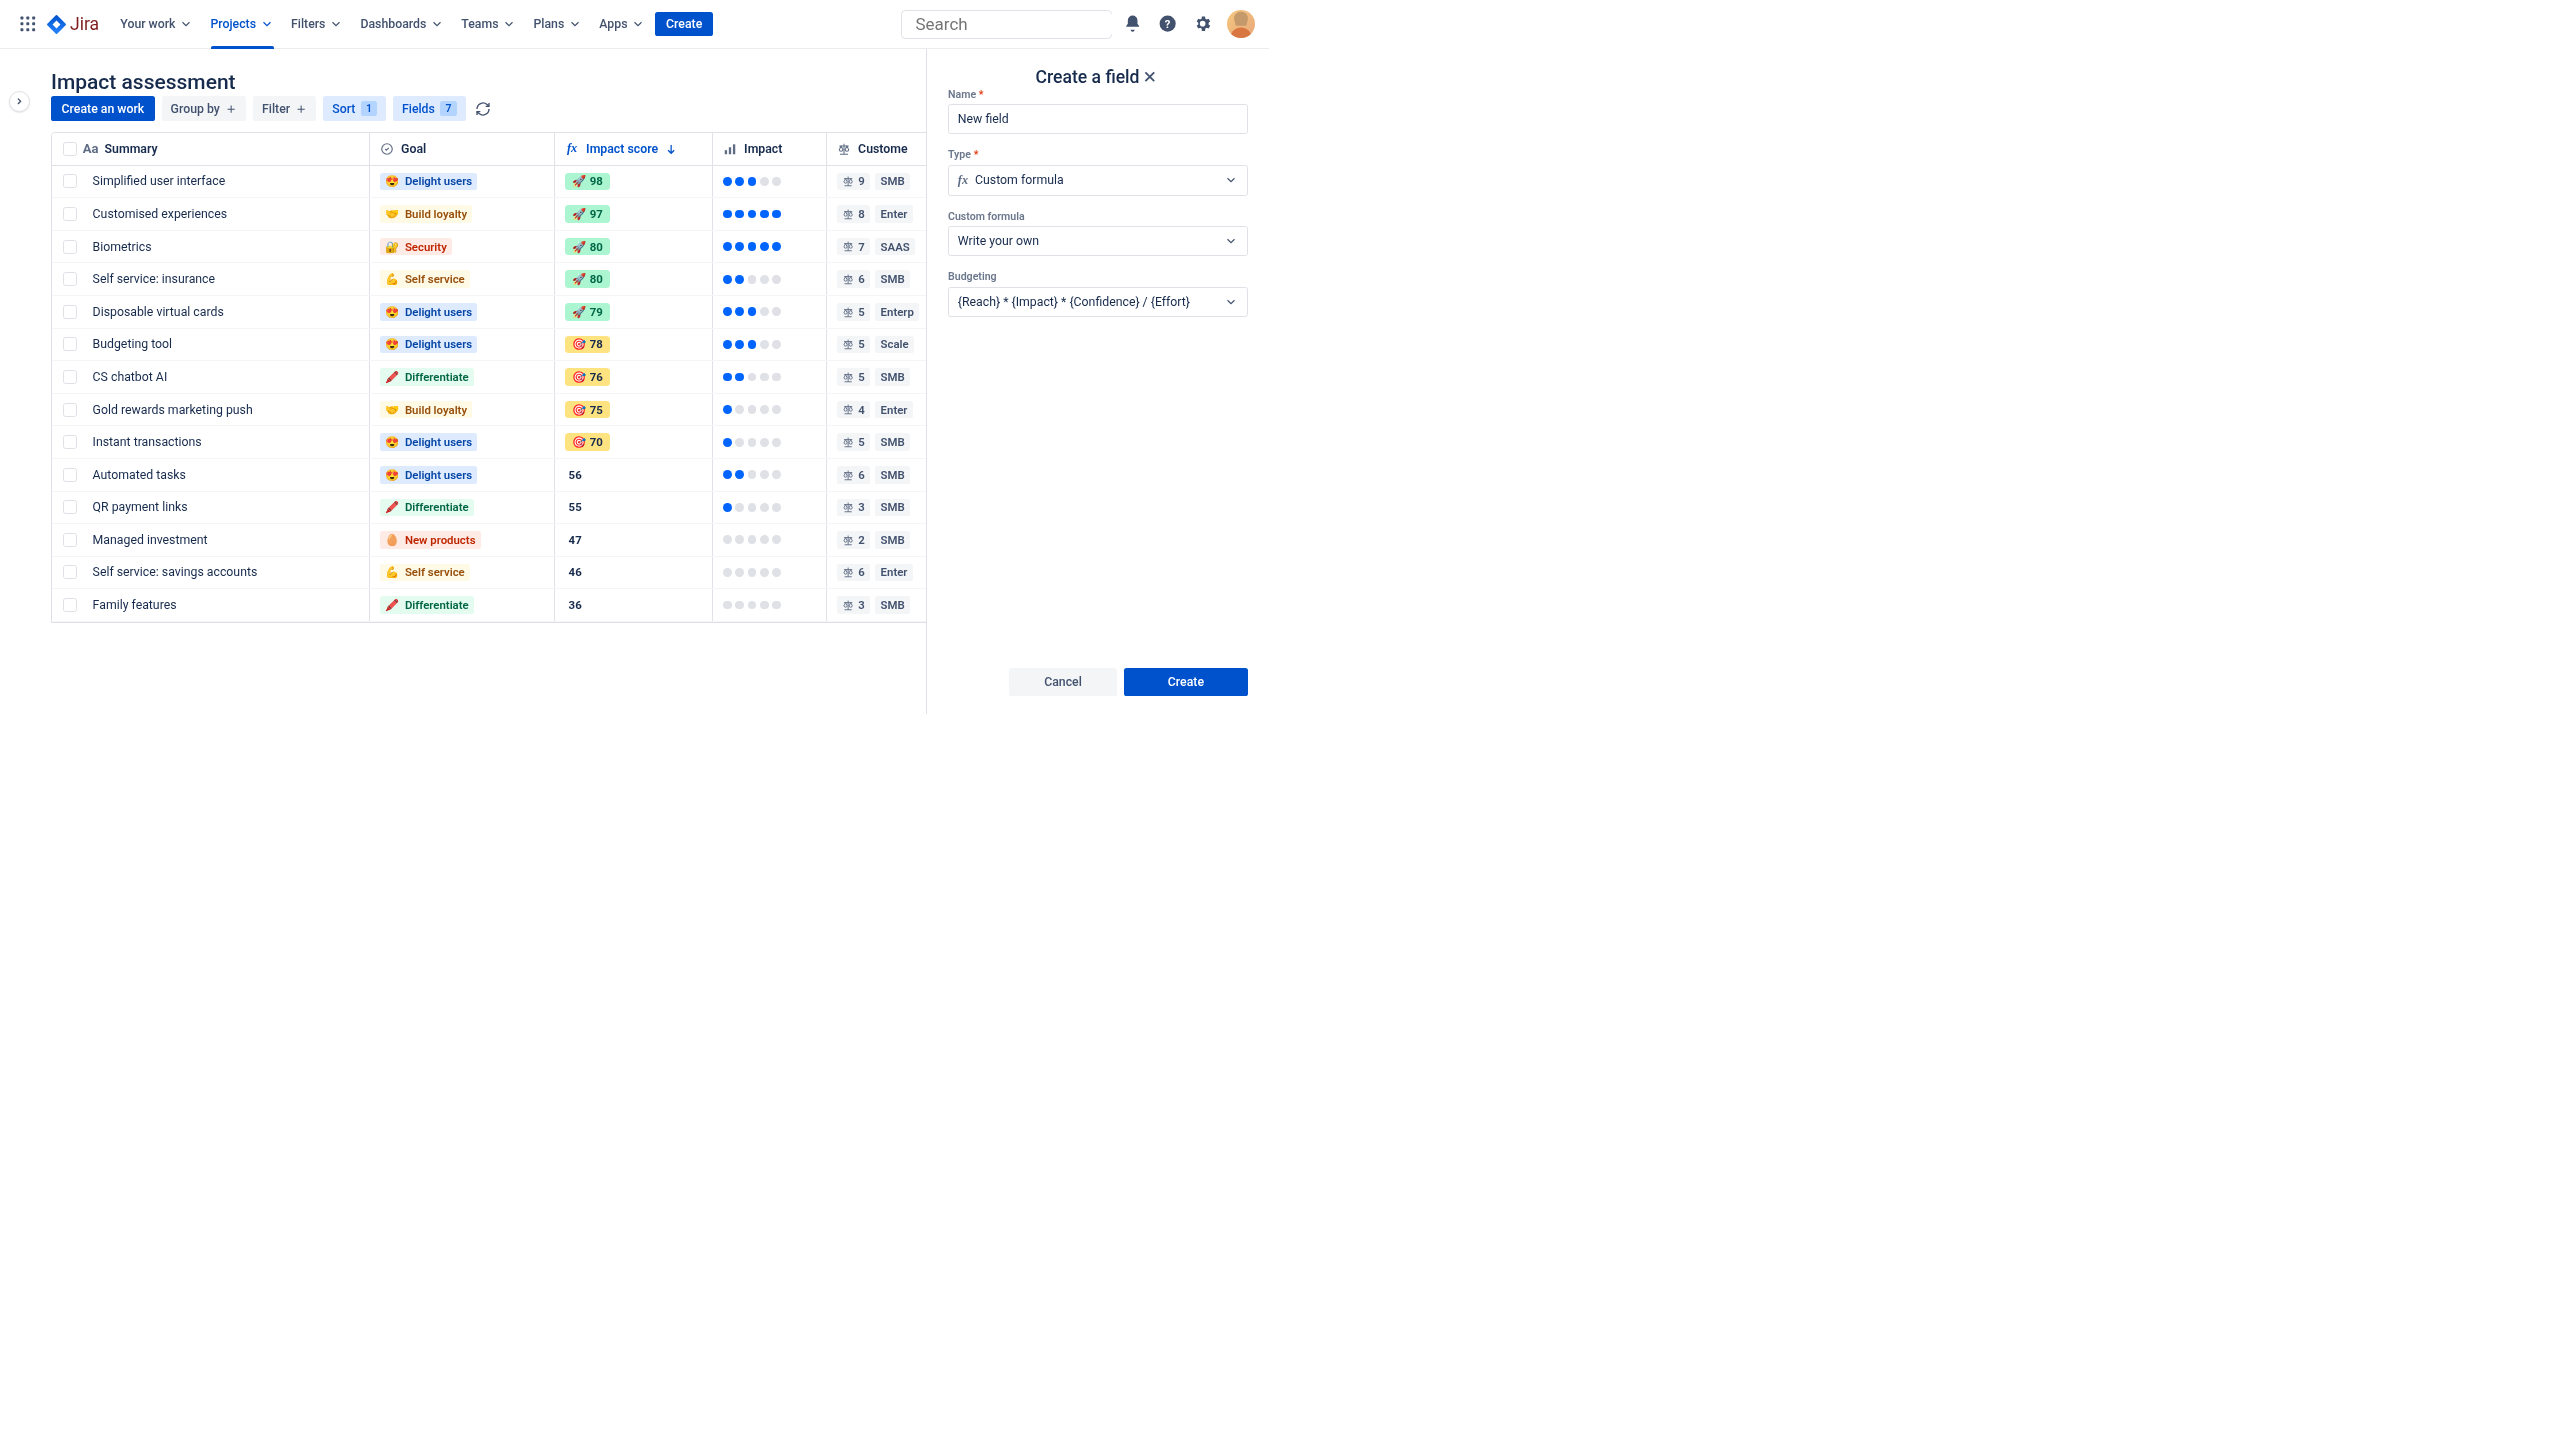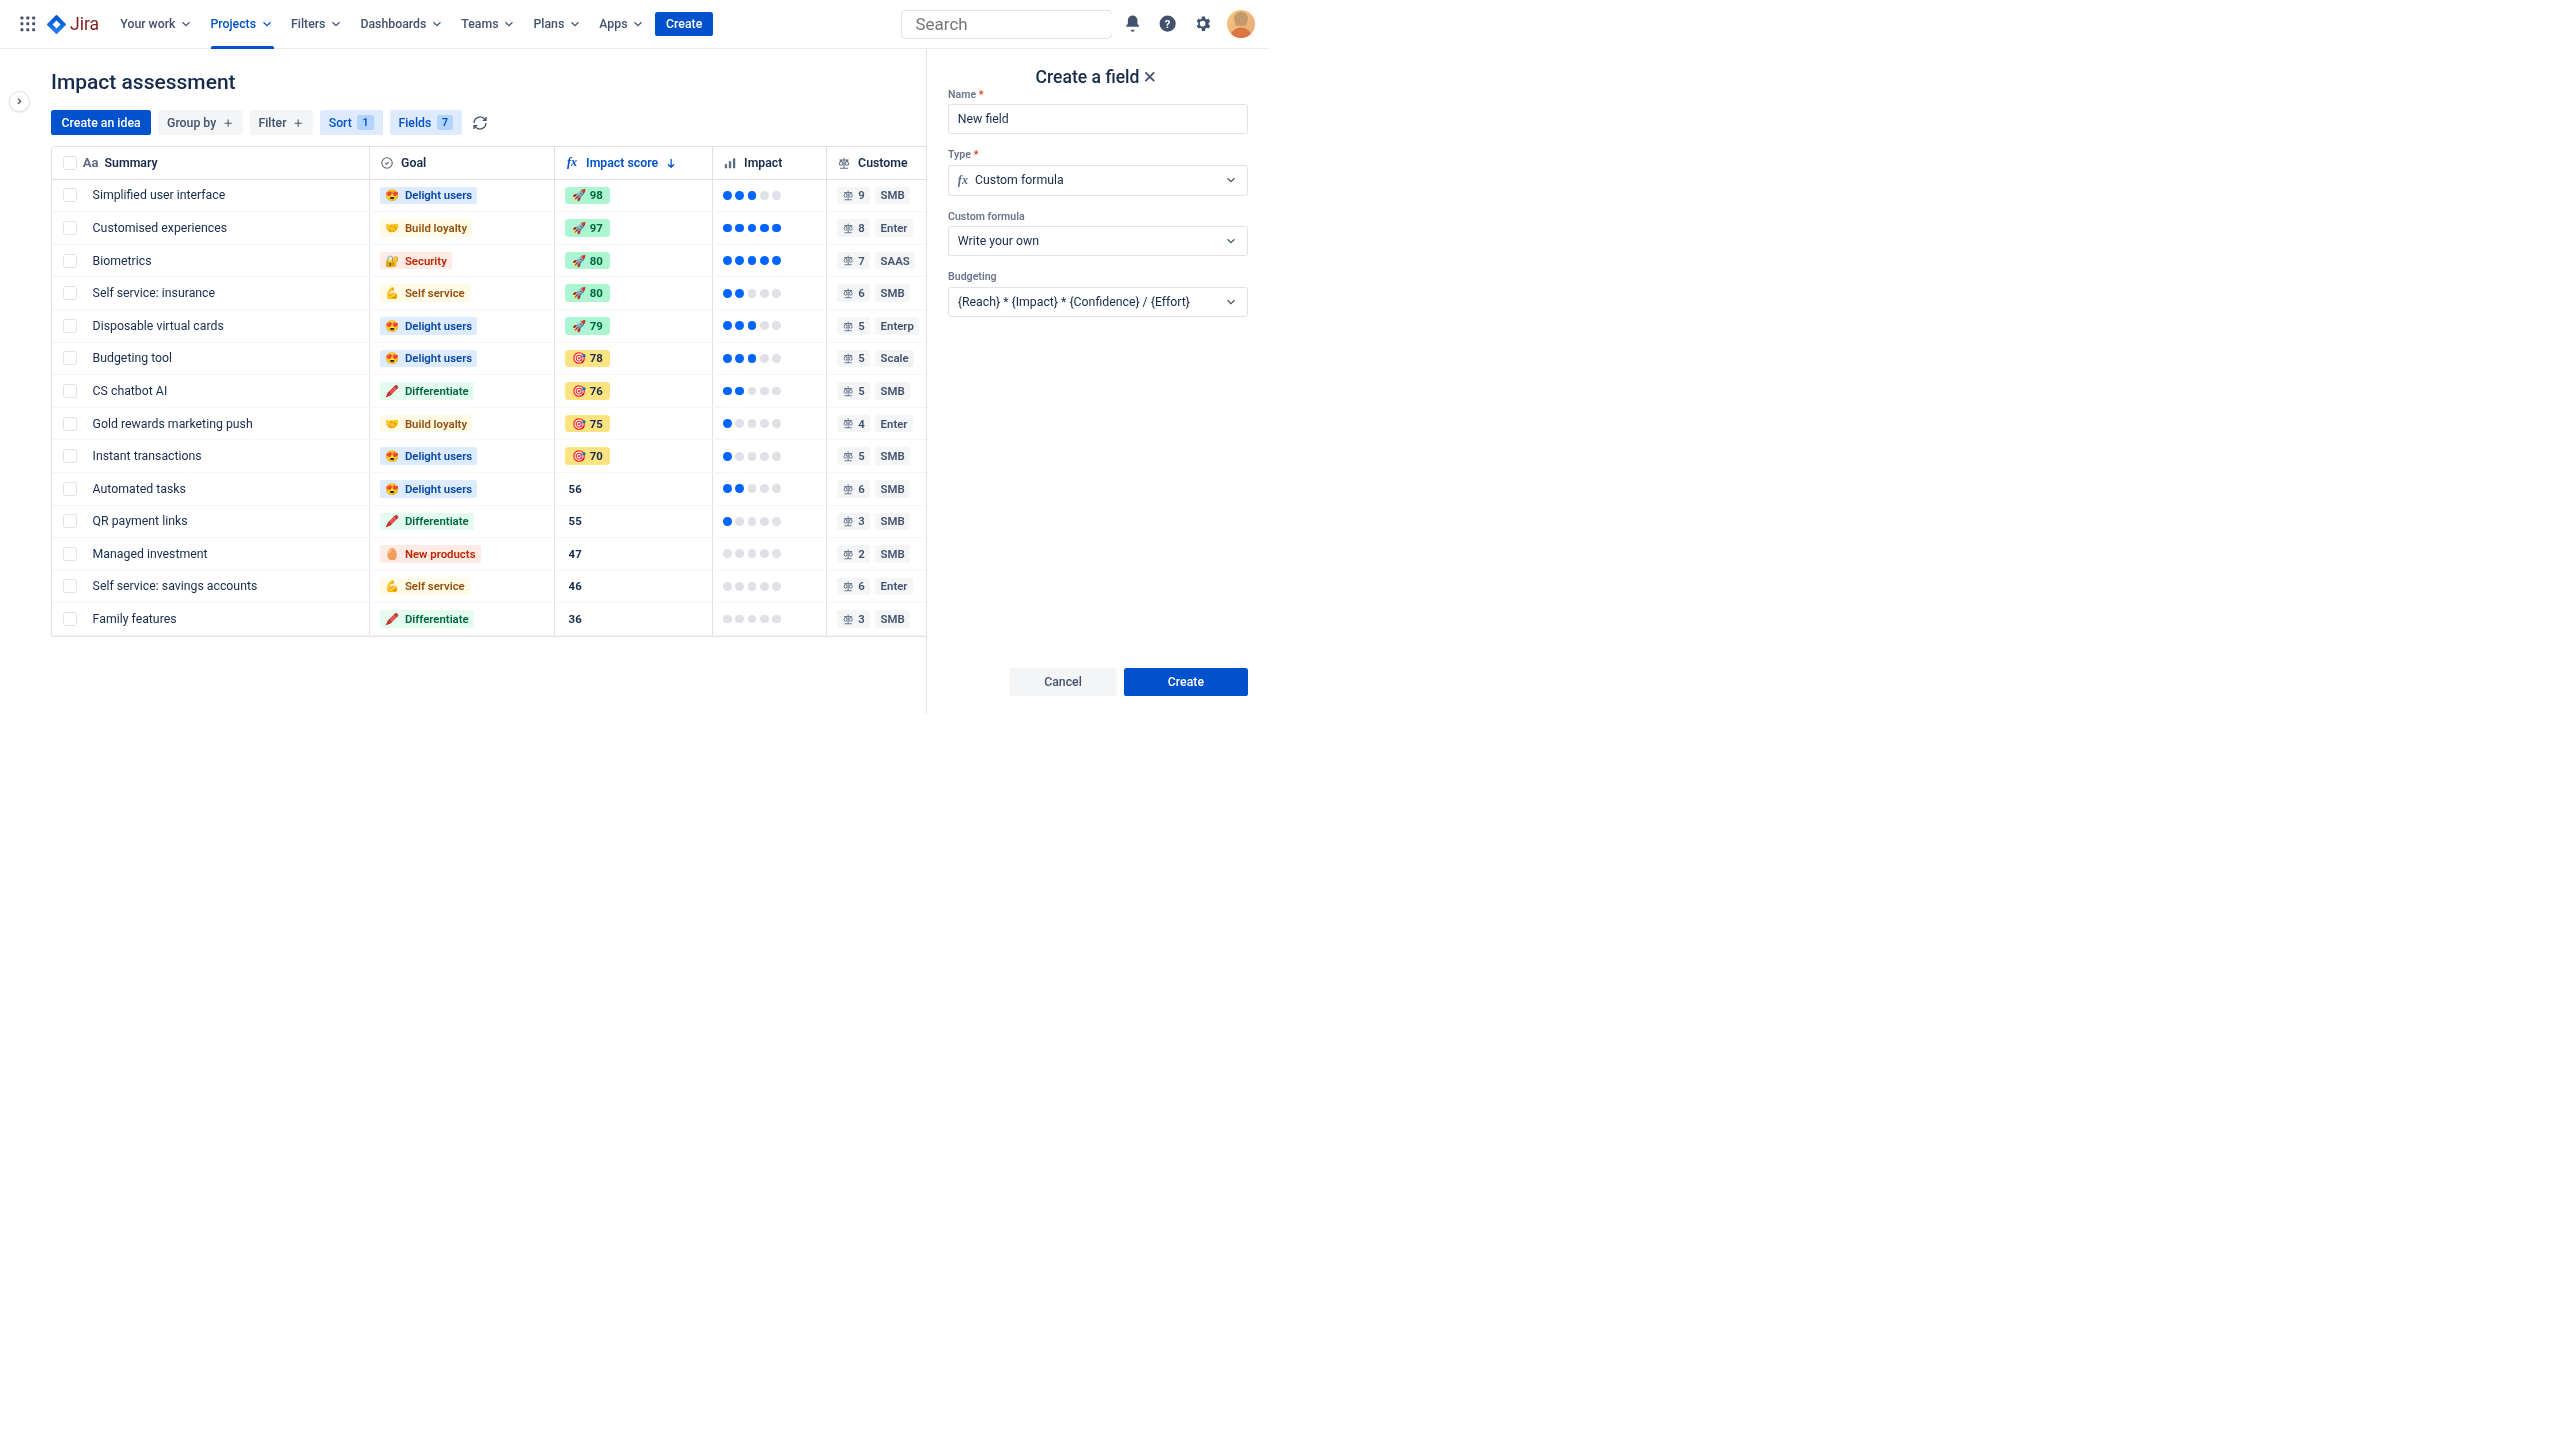--- a/index.html
+++ b/index.html
@@ -14,21 +14,21 @@
 .nav-item.active::after{content:"";position:absolute;bottom:0;left:7px;right:7px;height:2.6px;background:#0052cc;border-radius:1.8px 1.8px 0 0}
 .chevron-down{width:14px;height:14px}
 .btn-primary{background:#0052cc;color:#fff;border:none;padding:5.3px 10.6px;border-radius:2.6px;font-weight:500;cursor:pointer;font-size:12.3px}
 .nav-spacer{flex:1}
 .search-box{display:flex;align-items:center;border:1.8px solid #dfe1e6;border-radius:4.4px;padding:3.5px 7px;width:211px;gap:7px;color:#7a869a}
 .search-box input{border:none;outline:none;font-size:17px;flex:1;color:#172b4d}
 .nav-icon-btn{width:28px;height:28px;display:flex;align-items:center;justify-content:center;border-radius:50%;cursor:pointer;color:#42526e;margin-left:3.5px}
 .avatar{width:28px;height:28px;border-radius:50%;background:linear-gradient(135deg,#f5c77e,#e8a87c);margin-left:7px;cursor:pointer;overflow:hidden}
 .expand-handle{position:absolute;left:8.8px;top:91px;width:21px;height:21px;border:0.9px solid #dfe1e6;border-radius:50%;background:#fff;display:flex;align-items:center;justify-content:center;cursor:pointer;box-shadow:0 0.9px 1.8px rgba(0,0,0,.1);z-index:5}
 .main{padding:21px 0 0 51px}
-.page-title{font-size:21px;font-weight:500;margin-bottom:16px}
+.page-title{font-size:21px;font-weight:500;margin-bottom:2px}
 .toolbar{display:flex;gap:7px;align-items:center;margin-bottom:10.6px}
 .btn-subtle{background:#f4f5f7;border:none;padding:5.3px 8.8px;border-radius:2.6px;cursor:pointer;display:flex;align-items:center;gap:5.3px;color:#42526e;font-weight:500;font-size:12.3px}
 .btn-subtle.selected{background:#deebff;color:#0052cc}
 .badge{background:rgba(9,30,66,.13);padding:0.9px 5.3px;border-radius:2.6px;font-size:10.6px;font-weight:600}
 .btn-subtle.selected .badge{background:#b3d4ff}
 .sync-icon{width:21px;height:21px;display:flex;align-items:center;justify-content:center;cursor:pointer;color:#42526e}
 .table-wrap{border:0.9px solid #dfe1e6;border-radius:3.5px 0 0 0;overflow:hidden}
 table{border-collapse:collapse;width:100%}
 th{text-align:left;font-weight:600;padding:8.8px 10.6px;border-bottom:0.9px solid #dfe1e6;background:#fff;color:#172b4d;font-size:12.3px;border-right:0.9px solid #dfe1e6}
 th .th-inner{display:flex;align-items:center;gap:7px}
@@ -180,21 +180,21 @@
 <div class="expand-handle">
   <svg width="10.6" height="10.6" viewBox="0 0 24 24" fill="none" stroke="#42526e" stroke-width="3">
       <path d="m9 6 6 6-6 6"></path>
     </svg>
 </div>
 
 <div class="main">
   <h1 class="page-title">Impact assessment</h1>
 
   <div class="toolbar">
-    <button class="btn-primary">Create an idea</button>
+    <button class="btn-primary">Create an work</button>
     <button class="btn-subtle">
       <span>Group by</span>
       <svg width="12.3" height="12.3" viewBox="0 0 24 24" fill="none" stroke="#42526e" stroke-width="2">
           <path d="M12 5v14M5 12h14"></path>
         </svg>
     </button>
     <button class="btn-subtle">
       <span>Filter</span>
       <svg width="12.3" height="12.3" viewBox="0 0 24 24" fill="none" stroke="#42526e" stroke-width="2">
           <path d="M12 5v14M5 12h14"></path>

